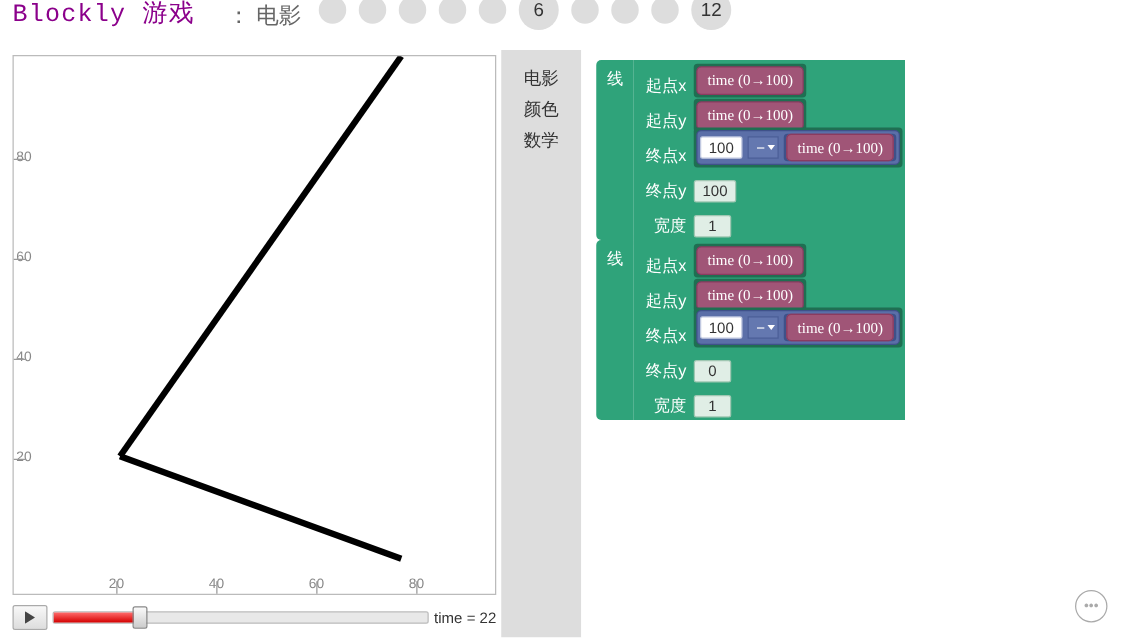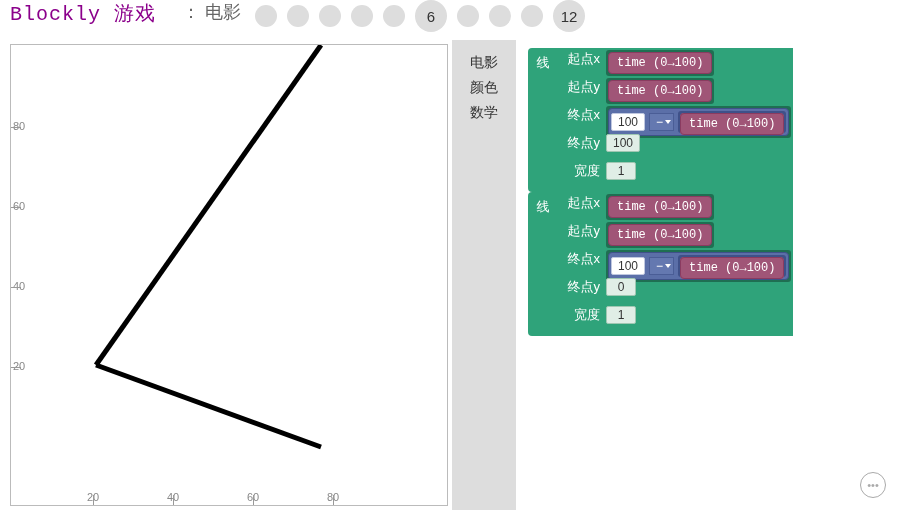--- a/index.html
+++ b/index.html
@@ -1,45 +1,45 @@
 <!DOCTYPE html>
 <html><head>
 <meta charset="utf-8">
 <style>
 *{box-sizing:border-box;margin:0;padding:0;font-family:Arial,"Microsoft YaHei",sans-serif}
 body{background:#fff;width:910px;height:510px;overflow:hidden;position:relative}
-.hdr{display:flex;align-items:flex-start;padding:0 10px;height:40px}
+.hdr{display:flex;align-items:flex-end;padding:16px 10px;height:40px}
 .hdr .title{color:#8b008b;font-size:20px;font-family:"Courier New",monospace;letter-spacing:1px}
 .hdr .sep{color:#666;font-size:18px;margin-left:26px}
 .dots{display:flex;gap:10px;margin-left:14px;align-items:center}
 .dot{width:22px;height:22px;border-radius:50%;background:#ddd;display:flex;align-items:center;justify-content:center;font-size:13px;color:#333}
 .dot.big{width:32px;height:32px;font-size:15px}
 .main{display:flex;height:470px}
-.left{width:452px;padding:4px 4px 4px 10px;display:flex;flex-direction:column}
+.left{width:401px;padding:4px 4px 4px 10px;display:flex;flex-direction:column}
 .canvas{flex:1;border:1px solid #bbb;background:#fff;position:relative}
 .axis-lbl{position:absolute;font-size:11px;color:#888}
 .tick{position:absolute;background:#999}
 .tickh{width:10px;height:1px;left:0}
 .tickv{width:1px;height:10px;bottom:0}
 .playbar{display:flex;align-items:center;height:24px;margin-top:6px;gap:4px}
 .playbtn{width:28px;height:20px;background:linear-gradient(#f8f8f8,#ddd);border:1px solid #aaa;border-radius:2px;display:flex;align-items:center;justify-content:center;cursor:pointer}
 .playbtn svg{width:10px;height:10px}
 .track{flex:1;height:10px;background:#e8e8e8;border:1px solid #bbb;position:relative;border-radius:2px}
 .fill{height:100%;background:linear-gradient(#ff6b6b,#d40000);width:22%}
 .thumb{position:absolute;width:12px;height:18px;background:linear-gradient(#fafafa,#ccc);border:1px solid #888;border-radius:2px;top:-5px;left:21%}
 .tlabel{font-size:12px;color:#333;white-space:nowrap}
 .mid{width:64px;background:#ddd;padding:10px 4px;text-align:center;font-size:14px;color:#333;line-height:1.8}
 .right{flex:1;background:#fff;padding:8px 0 0 12px;position:relative}
 .blk{display:flex;margin-bottom:0}
 .bhead{background:#2fa37a;color:#fff;width:30px;display:flex;align-items:flex-start;justify-content:center;padding-top:6px;font-size:13px;border-radius:4px 0 0 4px}
 .brows{background:#2fa37a;padding:2px 2px 2px 0}
-.brow{display:flex;align-items:flex-start;height:28px;gap:4px}
+.brow{display:flex;align-items:flex-end;height:28px;gap:4px}
 .blab{color:#fff;font-size:13px;width:44px;text-align:right;padding-right:2px}
 .slot{background:#1f6f52;border-radius:3px;padding:2px;display:flex;align-items:center;min-height:24px}
-.pill{background:#a05577;color:#fff;font-size:12px;padding:3px 8px;border-radius:4px;border:1px solid #8a3b60;font-family:Liberation Mono, monospace;white-space:nowrap}
+.pill{background:#a05577;color:#fff;font-size:12px;padding:3px 8px;border-radius:4px;border:1px solid #8a3b60;font-family:Liberation Serif, serif;white-space:nowrap}
 .math{background:#5b6fa8;padding:2px;border-radius:4px;display:flex;align-items:center;gap:4px;border:1px solid #3f5189}
 .num{background:#fff;border:1px solid #c0c8e0;padding:1px 6px;font-size:12px;color:#333;border-radius:2px;min-width:30px;text-align:center}
 .numG{background:#e0eee6;border:1px solid #9fc7b2}
 .op{background:#6478b0;color:#fff;padding:1px 10px 1px 6px;font-size:12px;border:1px solid #4a5d96;position:relative}
 .op::after{content:"";position:absolute;right:2px;top:6px;border-left:3px solid transparent;border-right:3px solid transparent;border-top:4px solid #fff}
 .mathslot{background:#3f5189;padding:2px;border-radius:3px}
 .wm{position:absolute;bottom:12px;right:24px;display:flex;align-items:center;gap:8px;color:#888;font-size:15px}
 .wmicon{width:26px;height:26px;border:1.5px solid #aaa;border-radius:50%;display:flex;align-items:center;justify-content:center;font-size:11px;color:#aaa}
 </style>
 </head>
@@ -78,20 +78,32 @@
       <span class="axis-lbl" style="bottom:2px;left:156px">40</span>
       <span class="tick tickv" style="left:162px"></span>
       <span class="axis-lbl" style="bottom:2px;left:236px">60</span>
       <span class="tick tickv" style="left:242px"></span>
       <span class="axis-lbl" style="bottom:2px;left:316px">80</span>
       <span class="tick tickv" style="left:322px"></span>
       <svg style="position:absolute;left:0;top:0;width:100%;height:100%">
         <line x1="85" y1="320" x2="310" y2="0" stroke="#000" stroke-width="5"></line>
         <line x1="85" y1="320" x2="310" y2="402" stroke="#000" stroke-width="5"></line>
       </svg>
+    </div>
+    <div class="playbar">
+      <div class="playbtn">
+        <svg viewBox="0 0 10 10">
+            <path d="M1 0 L9 5 L1 10 Z" fill="#444"></path>
+          </svg>
+      </div>
+      <div class="track">
+        <div class="fill"></div>
+        <div class="thumb"></div>
+      </div>
+      <span class="tlabel">time = 22</span>
     </div>
   </div>
 
   <div class="mid">
     <div>电影</div>
     <div>颜色</div>
     <div>数学</div>
   </div>
 
   <div class="right">

